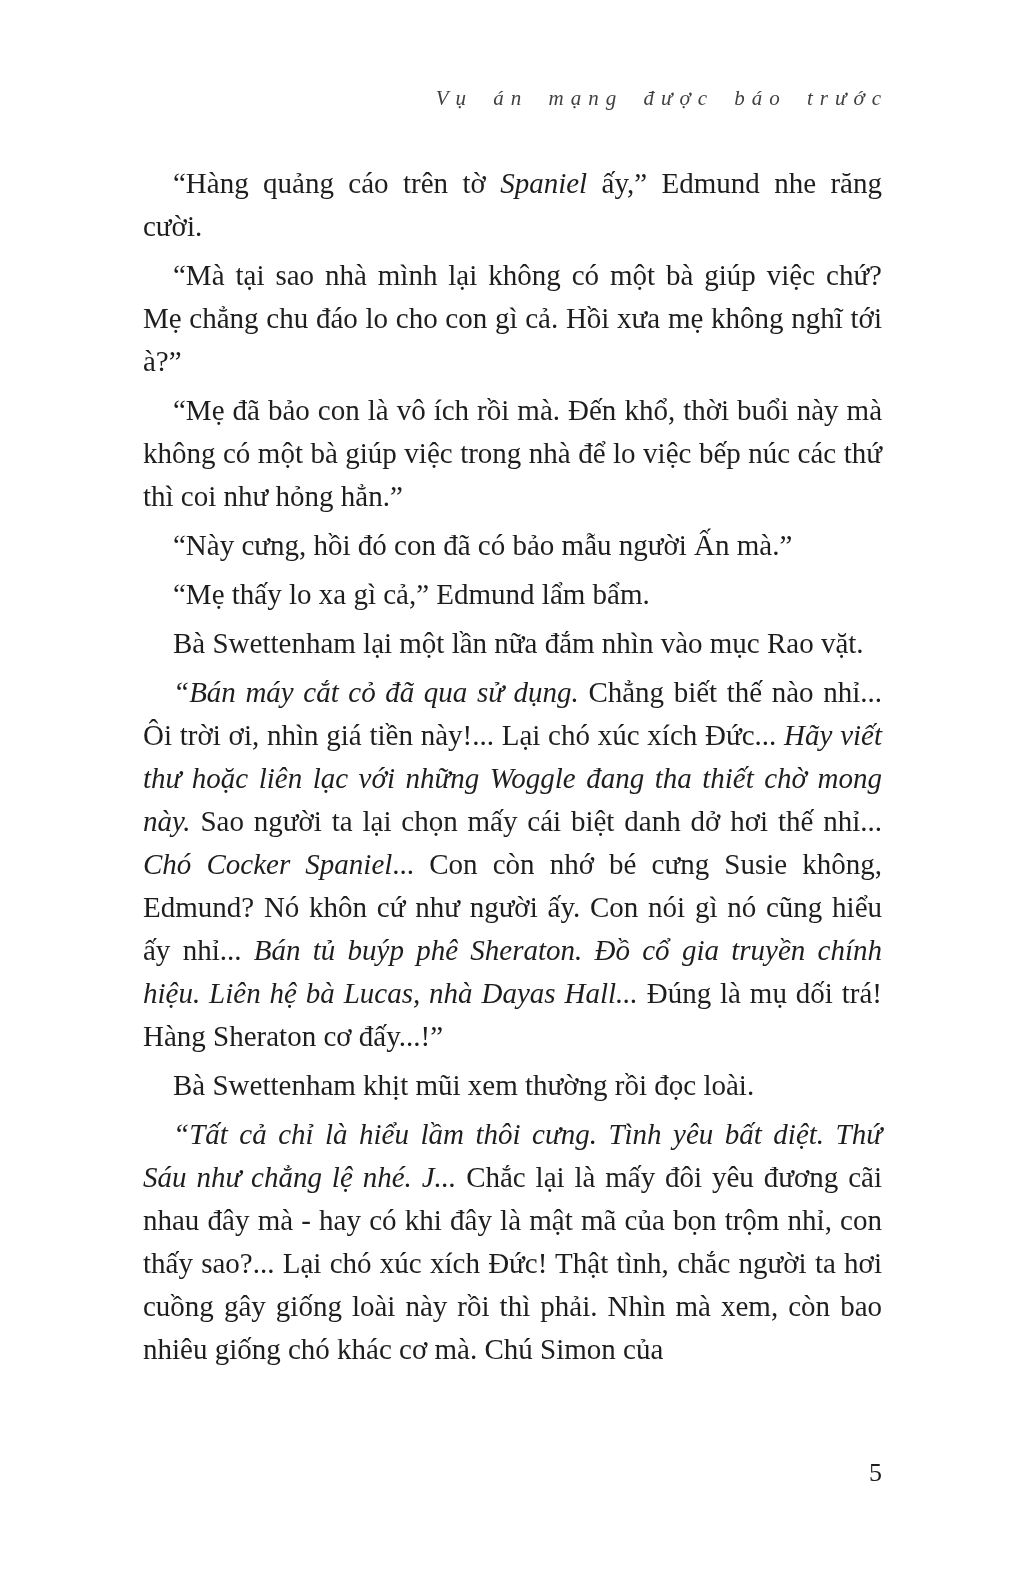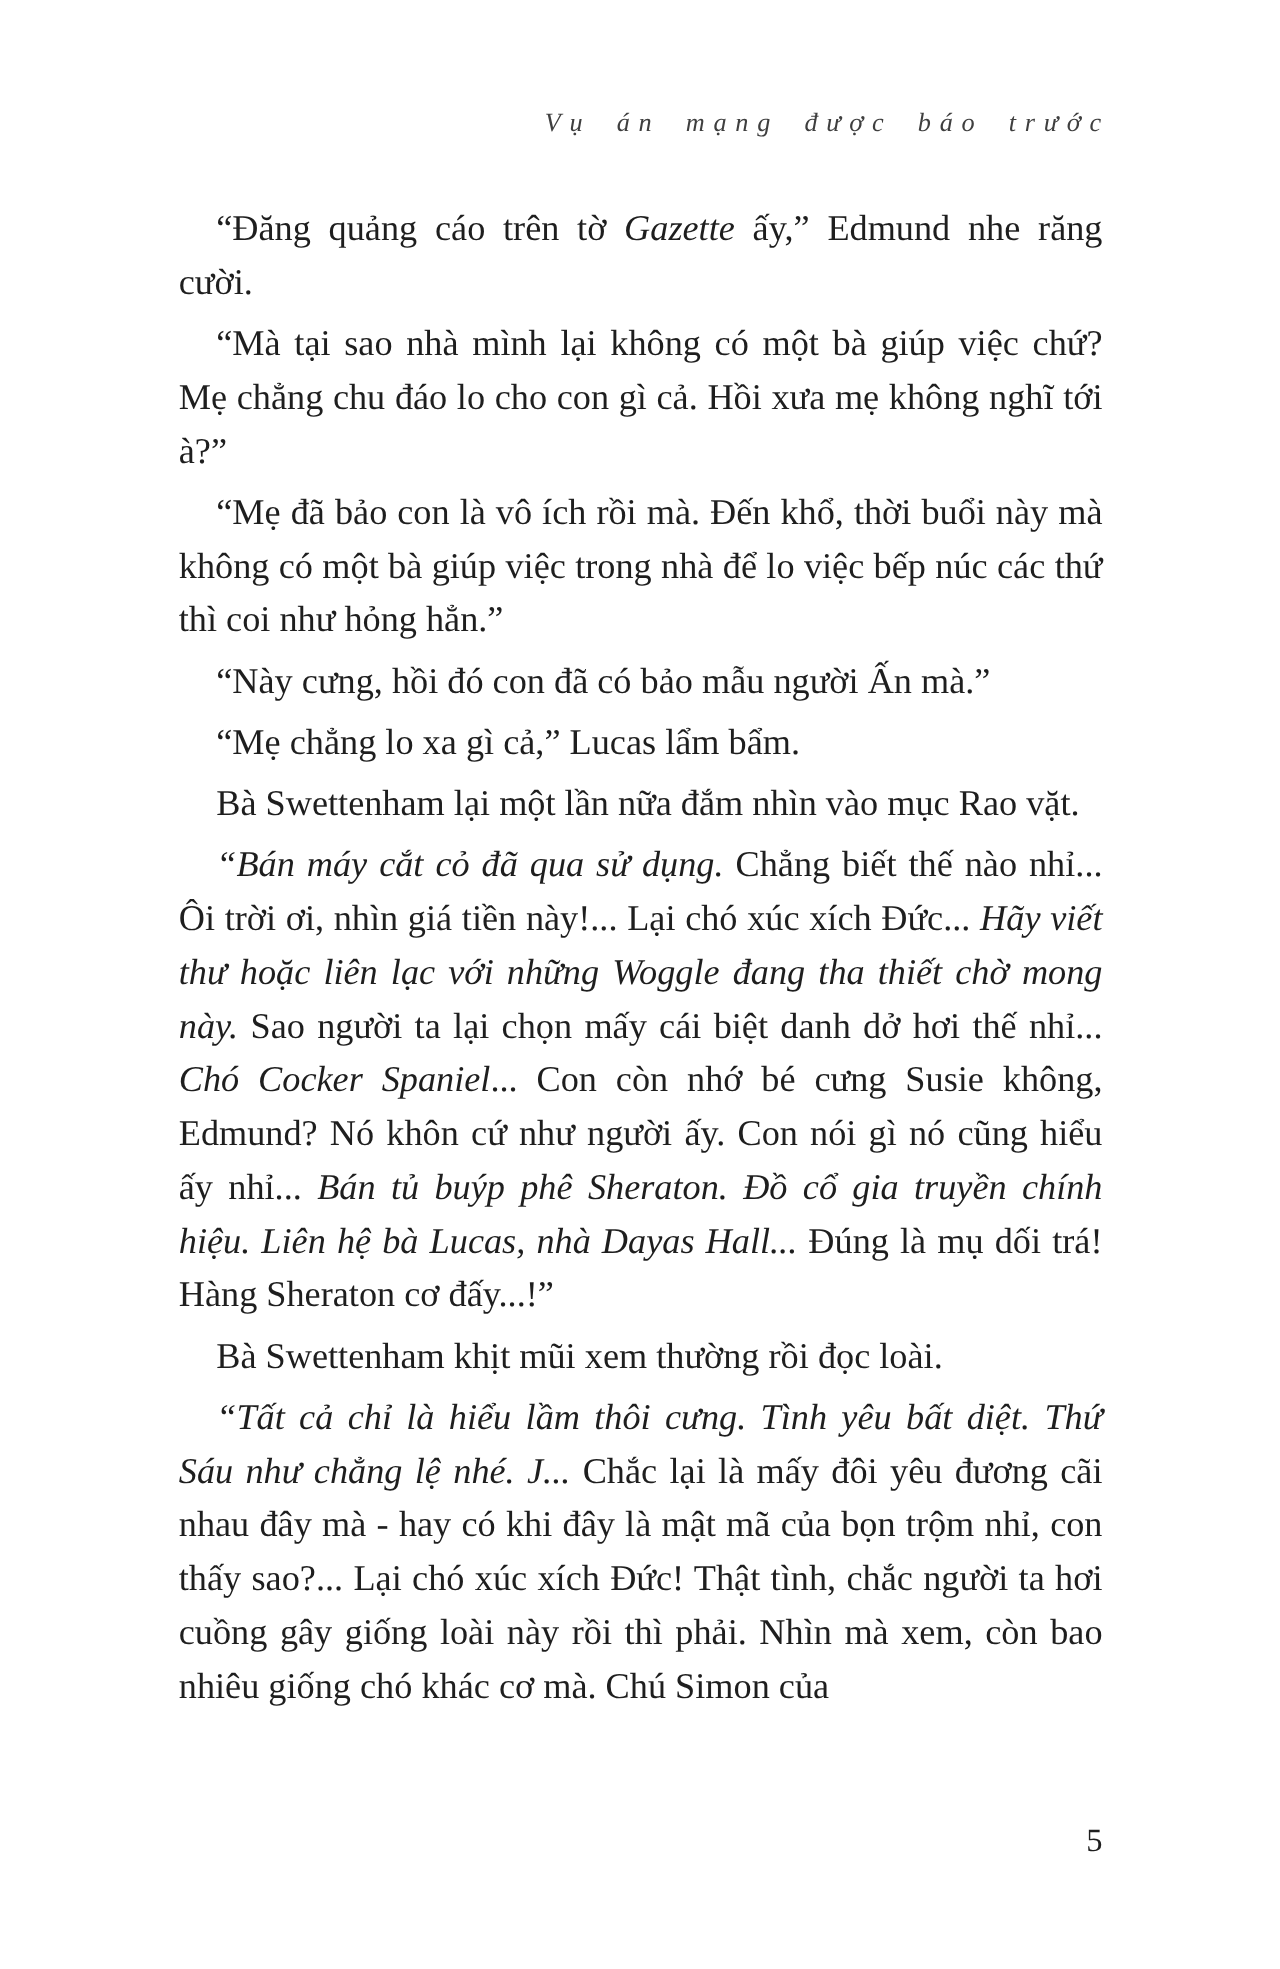--- a/index.html
+++ b/index.html
@@ -56,25 +56,25 @@
     color: var(--text-color, #2e2e2e);
   }
 </style>
 </head>
 <body>
 
 <div class="page">
   <div class="running-head">Vụ án mạng được báo trước</div>
 
   <div class="body-text">
-      <p><span>“Đăng quảng cáo trên tờ </span><em>Gazette</em><span> ấy,” Edmund nhe răng cười.</span></p>
+      <p><span>“Hàng quảng cáo trên tờ </span><em>Spaniel</em><span> ấy,” Edmund nhe răng cười.</span></p>
       <p><span>“Mà tại sao nhà mình lại không có một bà giúp việc chứ? Mẹ chẳng chu đáo lo cho con gì cả. Hồi xưa mẹ không nghĩ tới à?”</span></p>
       <p><span>“Mẹ đã bảo con là vô ích rồi mà. Đến khổ, thời buổi này mà không có một bà giúp việc trong nhà để lo việc bếp núc các thứ thì coi như hỏng hẳn.”</span></p>
       <p><span>“Này cưng, hồi đó con đã có bảo mẫu người Ấn mà.”</span></p>
-      <p><span>“Mẹ chẳng lo xa gì cả,” Lucas lẩm bẩm.</span></p>
+      <p><span>“Mẹ thấy lo xa gì cả,” Edmund lẩm bẩm.</span></p>
       <p><span>Bà Swettenham lại một lần nữa đắm nhìn vào mục Rao vặt.</span></p>
       <p><em>“Bán máy cắt cỏ đã qua sử dụng.</em><span> Chẳng biết thế nào nhỉ... Ôi trời ơi, nhìn giá tiền này!... Lại chó xúc xích Đức... </span><em>Hãy viết thư hoặc liên lạc với những Woggle đang tha thiết chờ mong này.</em><span> Sao người ta lại chọn mấy cái biệt danh dở hơi thế nhỉ... </span><em>Chó Cocker Spaniel</em><span>... Con còn nhớ bé cưng Susie không, Edmund? Nó khôn cứ như người ấy. Con nói gì nó cũng hiểu ấy nhỉ... </span><em>Bán tủ buýp phê Sheraton. Đồ cổ gia truyền chính hiệu. Liên hệ bà Lucas, nhà Dayas Hall...</em><span> Đúng là mụ dối trá! Hàng Sheraton cơ đấy...!”</span></p>
       <p><span>Bà Swettenham khịt mũi xem thường rồi đọc loài.</span></p>
       <p><em>“Tất cả chỉ là hiểu lầm thôi cưng. Tình yêu bất diệt. Thứ Sáu như chẳng lệ nhé. J...</em><span> Chắc lại là mấy đôi yêu đương cãi nhau đây mà - hay có khi đây là mật mã của bọn trộm nhỉ, con thấy sao?... Lại chó xúc xích Đức! Thật tình, chắc người ta hơi cuồng gây giống loài này rồi thì phải. Nhìn mà xem, còn bao nhiêu giống chó khác cơ mà. Chú Simon của</span></p>
     </div>
 
   <div class="page-number">5</div>
 </div>
 
 </body></html>

